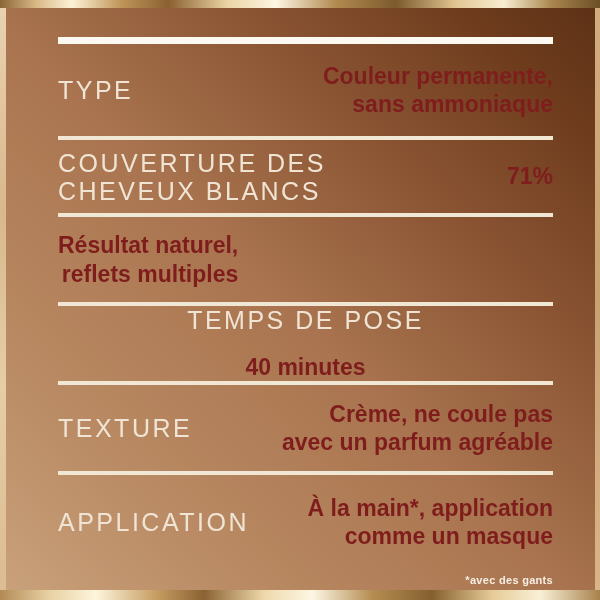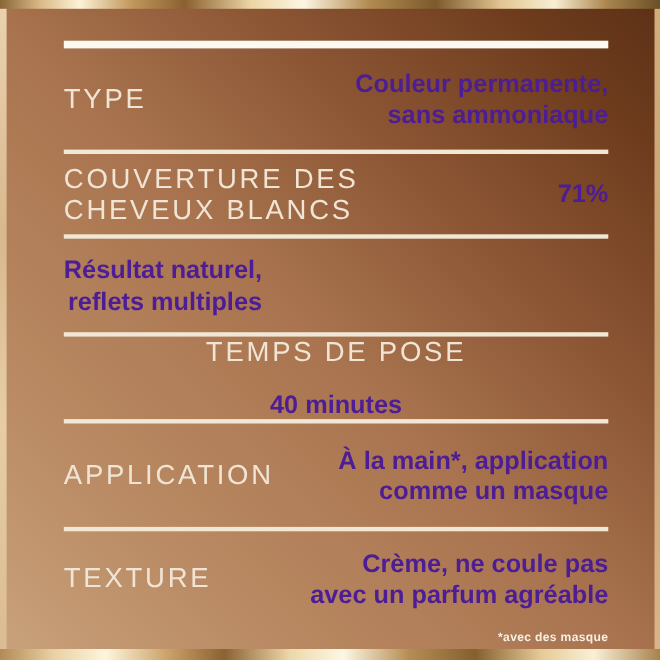--- a/index.html
+++ b/index.html
@@ -59,21 +59,21 @@
     font-weight: 300;
     letter-spacing: 2.5px;
     color: #f0e5d5;
     line-height: 1.12;
     white-space: pre-line;
     flex: 0 1 auto;
   }
   .value {
     font-size: 23px;
     font-weight: 700;
-    color: #4c1d95;
+    color: #7f1d1d;
     line-height: 1.22;
     white-space: pre-line;
     text-align: right;
     flex: 0 1 auto;
   }
   .footnote {
     margin-top: 5px;
     text-align: right;
     font-size: 11px;
     font-weight: 700;
@@ -107,26 +107,26 @@
   <div class="row row-3">
     <div class="value">Résultat naturel,
 reflets multiples</div>
   </div>
 
   <div class="row row-4">
     <div class="label">TEMPS DE POSE</div>
     <div class="value">40 minutes</div>
   </div>
 
+  <div class="row row-6">
+    <div class="label">TEXTURE</div>
+    <div class="value">Crème, ne coule pas
+avec un parfum agréable</div>
+  </div>
+
   <div class="row row-5">
     <div class="label">APPLICATION</div>
     <div class="value">À la main*, application
 comme un masque</div>
   </div>
 
-  <div class="row row-6">
-    <div class="label">TEXTURE</div>
-    <div class="value">Crème, ne coule pas
-avec un parfum agréable</div>
-  </div>
-
-  <div class="footnote">*avec des masque</div>
+  <div class="footnote">*avec des gants</div>
 </div>
 
 </body></html>

